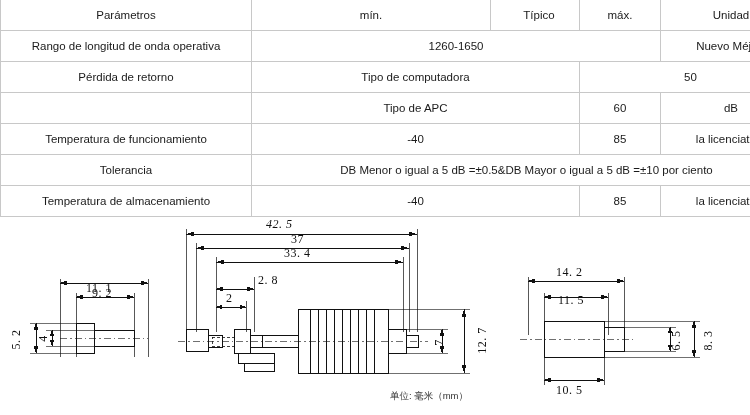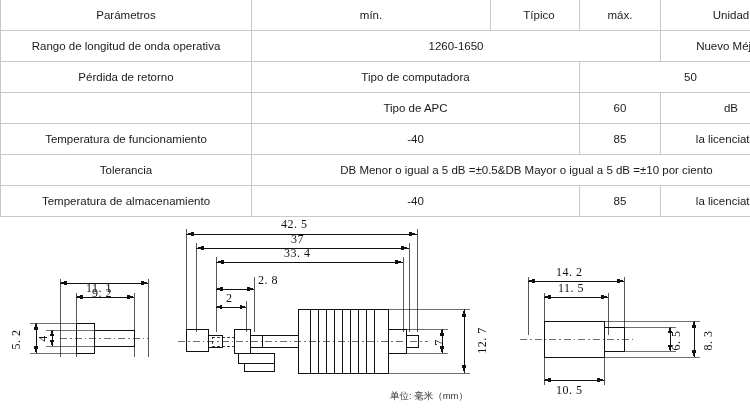--- a/index.html
+++ b/index.html
@@ -259,28 +259,28 @@
       <path d="M670 110 l-2.5 6 l5 0 z" fill="#111" stroke="none"></path>
       <path d="M670 134 l-2.5 -6 l5 0 z" fill="#111" stroke="none"></path>
     </g>
   </svg>
 
   <div class="dim-label" style="left:86px; top:64px;">11. 1</div>
   <div class="dim-label" style="left:92px; top:69px;text-align:right;">9. 2</div>
   <div class="dim-label vert" style="left:6px; top:115px; transform:rotate(-90deg);">5. 2</div>
   <div class="dim-label vert" style="left:40px; top:114px; transform:rotate(-90deg);">4</div>
 
-  <div class="dim-label" style="left:281px; top:0px;">42. 5</div>
+  <div class="dim-label" style="left:266px; top:0px;font-style:italic;">42. 5</div>
   <div class="dim-label" style="left:291px; top:15px;">37</div>
   <div class="dim-label" style="left:284px; top:29px;">33. 4</div>
   <div class="dim-label" style="left:258px; top:56px;">2. 8</div>
   <div class="dim-label" style="left:226px; top:74px;">2</div>
   <div class="dim-label vert" style="left:469px; top:116px; transform:rotate(-90deg);">12. 7</div>
   <div class="dim-label vert" style="left:436px; top:118px; transform:rotate(-90deg);">7</div>
 
   <div class="dim-label" style="left:556px; top:48px;text-align:right;">14. 2</div>
-  <div class="dim-label" style="left:558px; top:64px;">11. 5</div>
+  <div class="dim-label" style="left:558px; top:76px;">11. 5</div>
   <div class="dim-label" style="left:556px; top:166px;">10. 5</div>
   <div class="dim-label vert" style="left:698px; top:116px; transform:rotate(-90deg);">8. 3</div>
   <div class="dim-label vert" style="left:666px; top:116px; transform:rotate(-90deg);">6. 5</div>
 
   <div class="unit-note">单位: 毫米（mm）</div>
 </div>
 
 </body></html>

